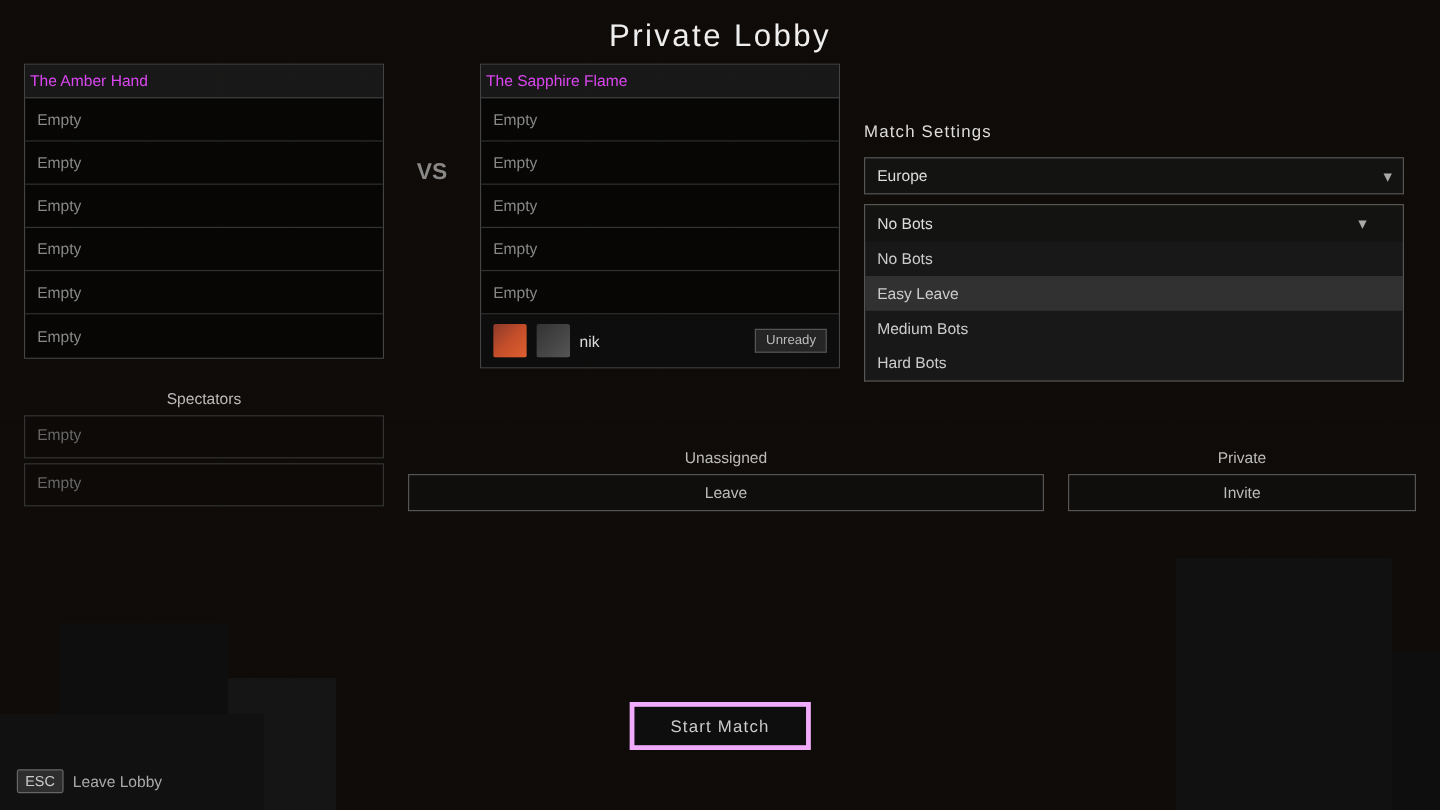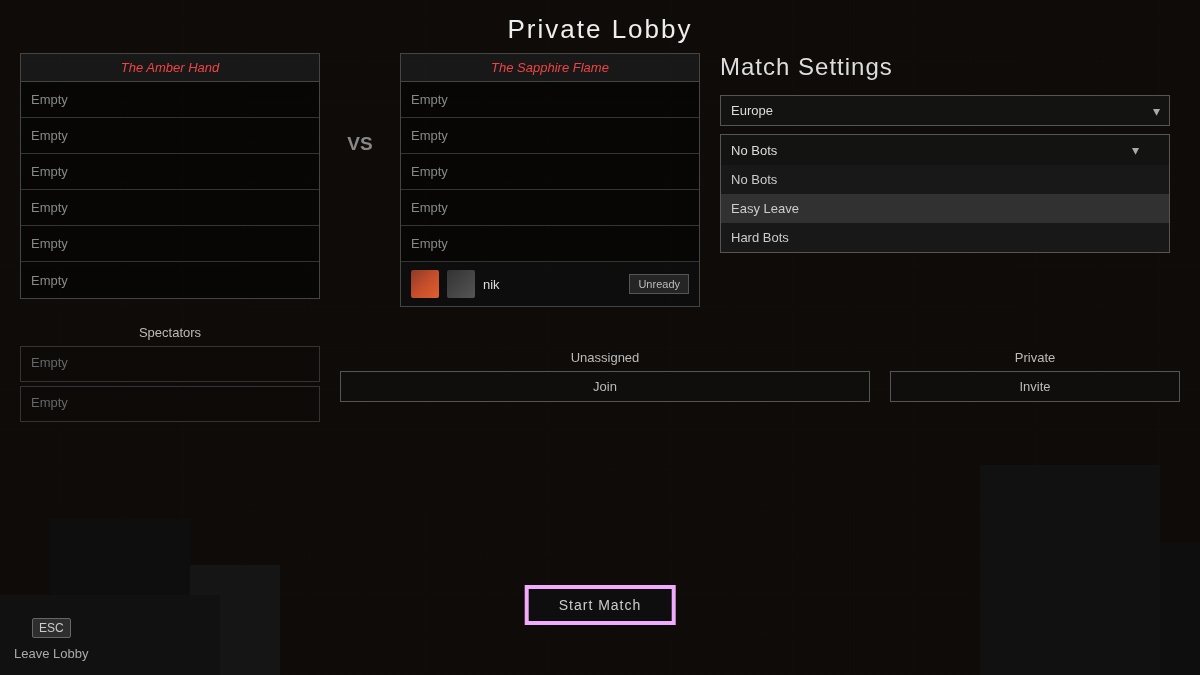--- a/index.html
+++ b/index.html
@@ -82,27 +82,26 @@
 
     
     .team-panel {
       background: rgba(0,0,0,0.55);
       border: 1px solid #444;
       width: 300px;
       flex-shrink: 0;
     }
 
     .team-header {
-      text-align: center;
+      text-align: left;
       padding: 6px 4px;
       font-size: 13px;
-      color: #ef4444;
+      color: #d946ef;
       border-bottom: 1px solid #444;
       background: rgba(30,30,30,0.8);
-      font-style: italic;
     }
 
     .player-slot {
       border-bottom: 1px solid #333;
       padding: 8px 10px;
       font-size: 13px;
       color: #888;
       min-height: 36px;
       background: rgba(10,10,10,0.4);
       display: flex;
@@ -163,25 +162,26 @@
     }
 
     
     .settings-panel {
       flex: 1;
       padding: 0 10px;
       min-width: 220px;
     }
 
     .settings-title {
-      font-size: 24px;
+      font-size: 14px;
       font-weight: 300;
       color: #ddd;
       margin-bottom: 14px;
       letter-spacing: 1px;
+      margin-top: 48px;
     }
 
     .invite-row {
       display: flex;
       align-items: center;
       gap: 8px;
       margin-bottom: 10px;
       font-size: 13px;
       color: #bbb;
     }
@@ -279,21 +279,21 @@
 
     .dropdown-item:hover, .dropdown-item.highlighted {
       background: rgba(60,60,60,0.7);
     }
 
     
     .bottom-area {
       display: flex;
       gap: 20px;
       margin-top: 18px;
-      align-items: center;
+      align-items: flex-end;
     }
 
     .bottom-section-title {
       text-align: center;
       font-size: 13px;
       color: #bbb;
       margin-bottom: 6px;
     }
 
     .spectators-area {
@@ -353,21 +353,20 @@
     
     .esc-hint {
       position: absolute;
       bottom: 14px;
       left: 14px;
       display: flex;
       align-items: center;
       gap: 8px;
       font-size: 13px;
       color: #aaa;
-      flex-direction: column;
     }
 
     .esc-key {
       background: rgba(50,50,50,0.9);
       border: 1px solid #666;
       padding: 2px 6px;
       font-size: 12px;
       color: #ccc;
       border-radius: 2px;
     }
@@ -459,20 +458,21 @@
       </div>
 
       <div class="dropdown-open-wrapper">
         <div class="dropdown-trigger">
           <span>No Bots</span>
           <span class="chevron">▾</span>
         </div>
         <div class="dropdown-menu">
           <div class="dropdown-item">No Bots</div>
           <div class="dropdown-item highlighted">Easy Leave</div>
+          <div class="dropdown-item">Medium Bots</div>
           <div class="dropdown-item">Hard Bots</div>
         </div>
       </div>
 
     </div>
   </div>
 
   <div class="bottom-area">
 
     <div class="spectators-area">
@@ -480,21 +480,21 @@
       <div class="spectator-slot">
         <span>Empty</span>
       </div>
       <div class="spectator-slot">
         <span>Empty</span>
       </div>
     </div>
 
     <div class="unassigned-area">
       <div class="bottom-section-title">Unassigned</div>
-      <button class="action-btn">Join</button>
+      <button class="action-btn">Leave</button>
     </div>
 
     <div class="invites-area">
       <div class="bottom-section-title">Private</div>
       <button class="action-btn">Invite</button>
     </div>
 
   </div>
 
 </div>

